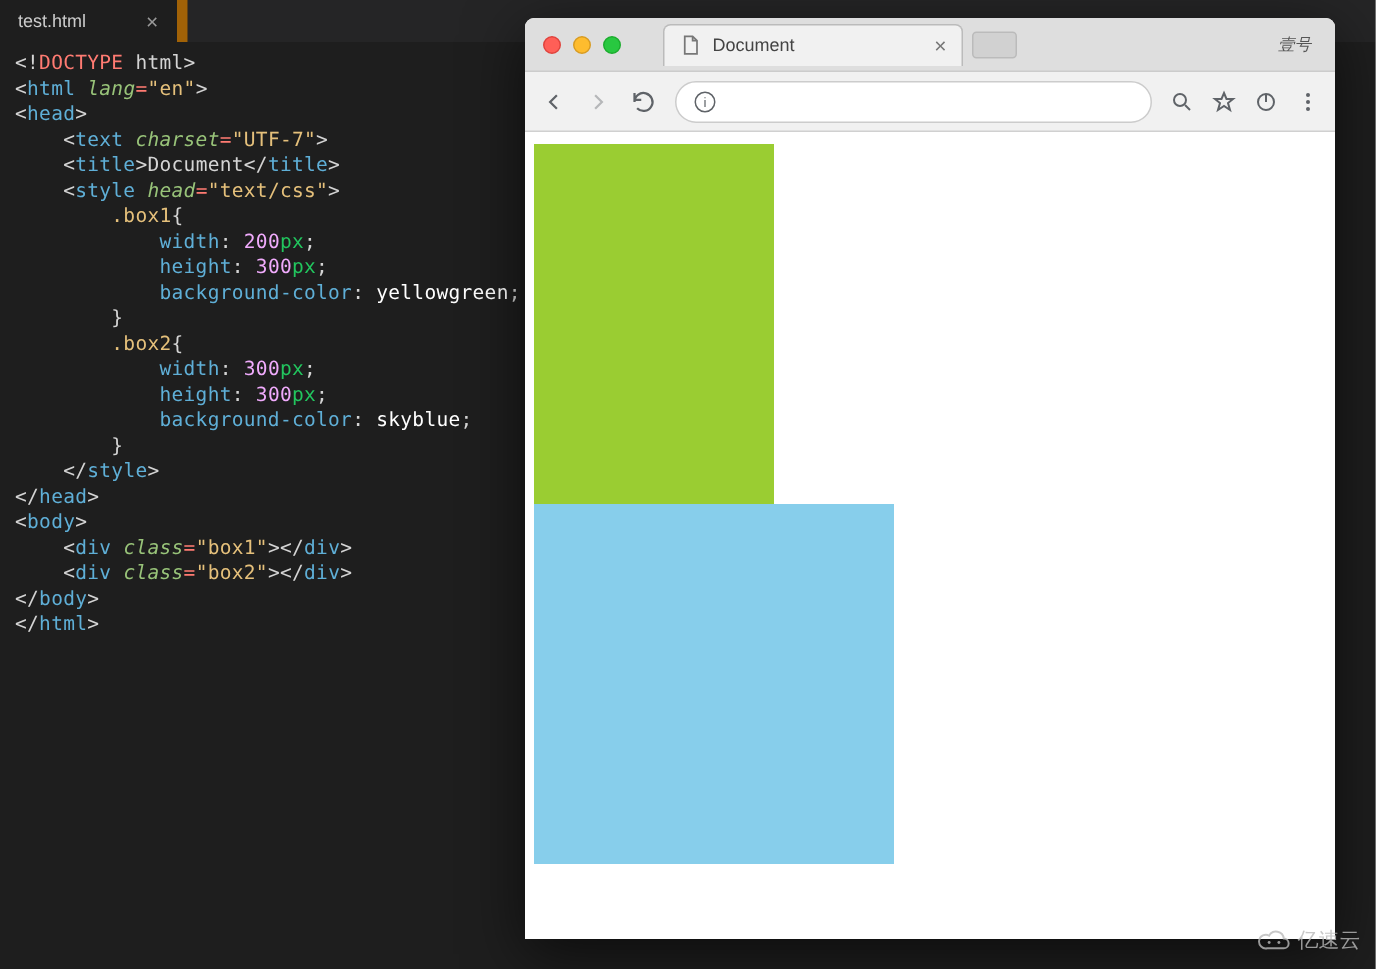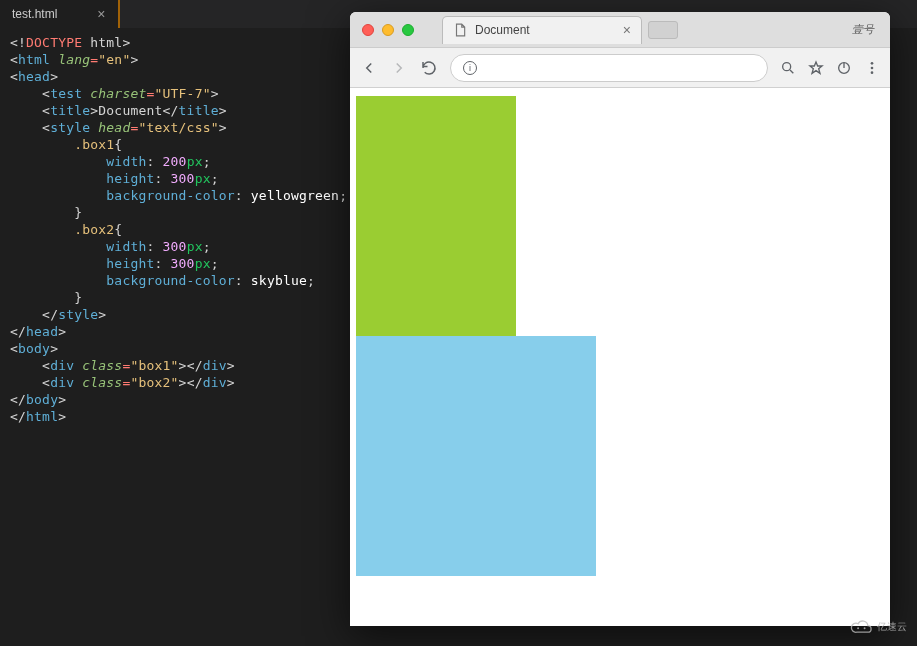--- a/index.html
+++ b/index.html
@@ -25,21 +25,21 @@
   align-items: stretch;
 }
 .editor-tab {
   background: #1e1e1e;
   color: #ccc;
   padding: 0 12px;
   display: flex;
   align-items: center;
   gap: 40px;
   font-size: 12px;
-  border-right: 2px solid #a16207;
+  border-right: 7px solid #a16207;
   font-family: -apple-system, sans-serif;
 }
 .tab-close {
   color: #999;
   font-size: 14px;
   cursor: pointer;
 }
 
 
 .editor {
@@ -220,21 +220,21 @@
 
 .watermark {
   position: absolute;
   right: 10px;
   bottom: 10px;
   display: flex;
   align-items: center;
   gap: 2px;
   color: #bbb;
   font-family: -apple-system, sans-serif;
-  font-size: 10px;
+  font-size: 14px;
   opacity: 0.8;
 }
 .wm-logo {
   width: 26px;
   height: 18px;
 }
 </style>
 </head>
 <body>
 
@@ -242,21 +242,21 @@
   <div class="editor-tab">
     <span>test.html</span>
     <span class="tab-close">×</span>
   </div>
 </div>
 
 <div class="editor">
 <div class="line"><span class="c-punc">&lt;!</span><span class="c-doctype">DOCTYPE</span><span class="c-text"> </span><span class="c-text">html</span><span class="c-punc">&gt;</span></div>
 <div class="line"><span class="c-punc">&lt;</span><span class="c-tag">html</span><span class="c-text"> </span><span class="c-attr">lang</span><span class="c-eq">=</span><span class="c-string">"<span>en</span>"</span><span class="c-punc">&gt;</span></div>
 <div class="line"><span class="c-punc">&lt;</span><span class="c-tag">head</span><span class="c-punc">&gt;</span></div>
-<div class="line">    <span class="c-punc">&lt;</span><span class="c-tag">test</span><span class="c-text"> </span><span class="c-attr">charset</span><span class="c-eq">=</span><span class="c-string">"<span>UTF-7</span>"</span><span class="c-punc">&gt;</span></div>
+<div class="line">    <span class="c-punc">&lt;</span><span class="c-tag">text</span><span class="c-text"> </span><span class="c-attr">charset</span><span class="c-eq">=</span><span class="c-string">"<span>UTF-7</span>"</span><span class="c-punc">&gt;</span></div>
 <div class="line">    <span class="c-punc">&lt;</span><span class="c-tag">title</span><span class="c-punc">&gt;</span><span class="c-text">Document</span><span class="c-punc">&lt;/</span><span class="c-tag">title</span><span class="c-punc">&gt;</span></div>
 <div class="line">    <span class="c-punc">&lt;</span><span class="c-tag">style</span><span class="c-text"> </span><span class="c-attr">head</span><span class="c-eq">=</span><span class="c-string">"<span>text/css</span>"</span><span class="c-punc">&gt;</span></div>
 <div class="line">        <span class="c-sel">.box1</span><span class="c-punc">{</span></div>
 <div class="line">            <span class="c-prop">width</span><span class="c-punc">: </span><span class="c-num">200</span><span class="c-unit">px</span><span class="c-punc">;</span></div>
 <div class="line">            <span class="c-prop">height</span><span class="c-punc">: </span><span class="c-num">300</span><span class="c-unit">px</span><span class="c-punc">;</span></div>
 <div class="line">            <span class="c-prop">background-color</span><span class="c-punc">: </span><span class="c-val">yellowgreen</span><span class="c-punc">;</span></div>
 <div class="line">        <span class="c-punc">}</span></div>
 <div class="line">        <span class="c-sel">.box2</span><span class="c-punc">{</span></div>
 <div class="line">            <span class="c-prop">width</span><span class="c-punc">: </span><span class="c-num">300</span><span class="c-unit">px</span><span class="c-punc">;</span></div>
 <div class="line">            <span class="c-prop">height</span><span class="c-punc">: </span><span class="c-num">300</span><span class="c-unit">px</span><span class="c-punc">;</span></div>

